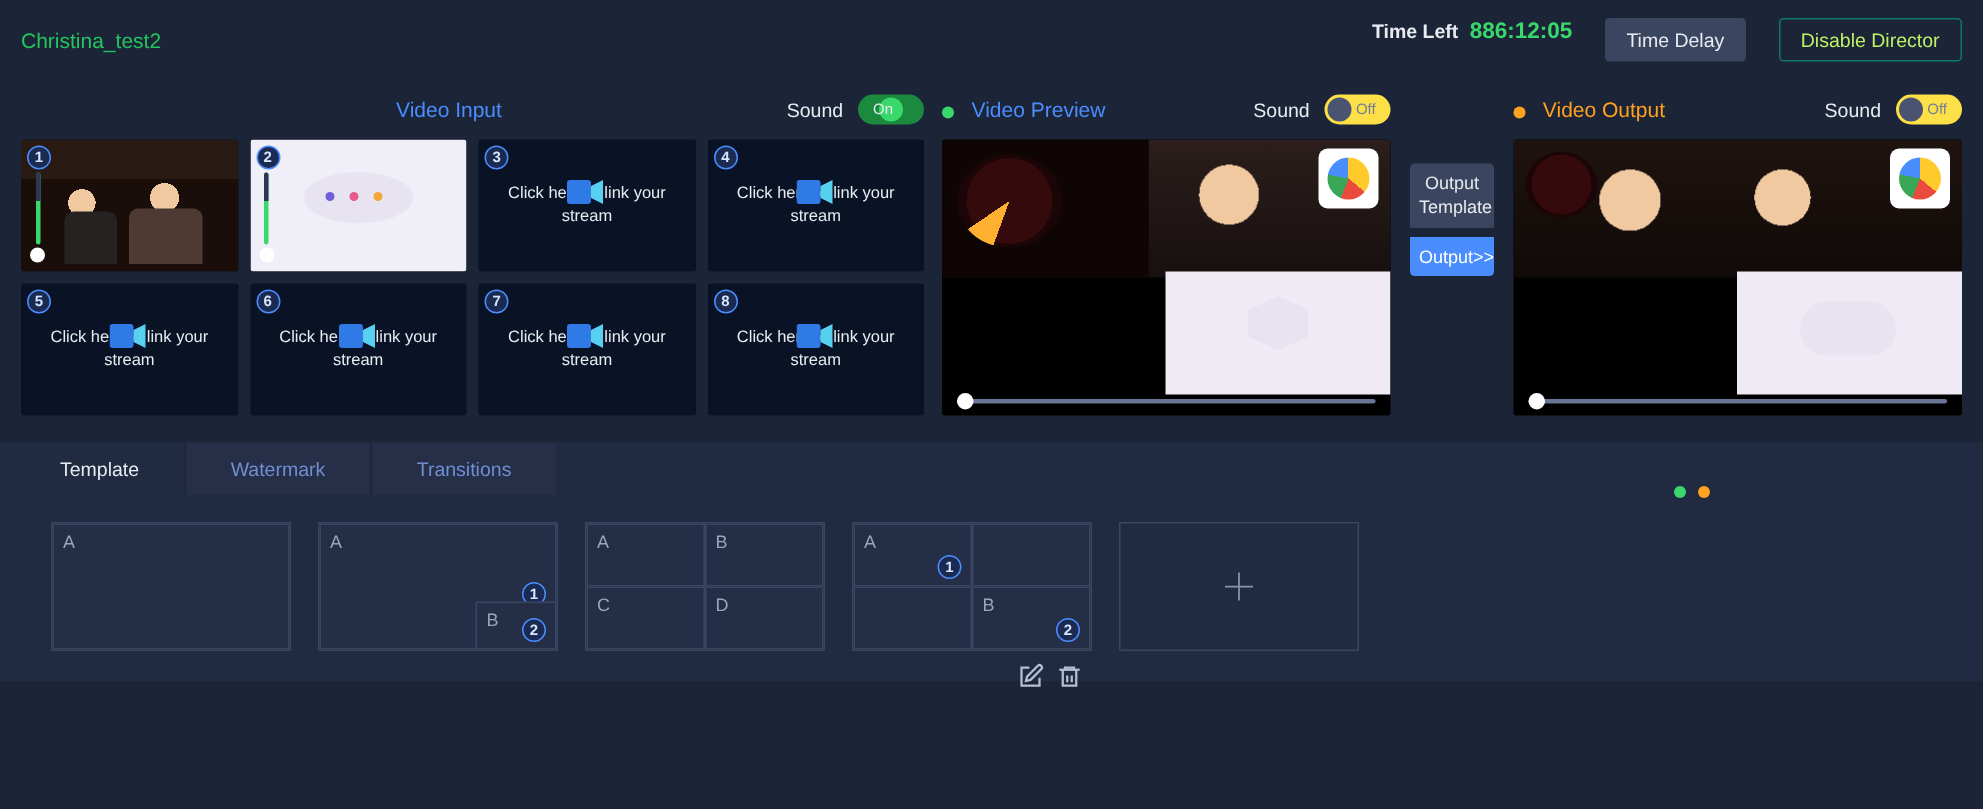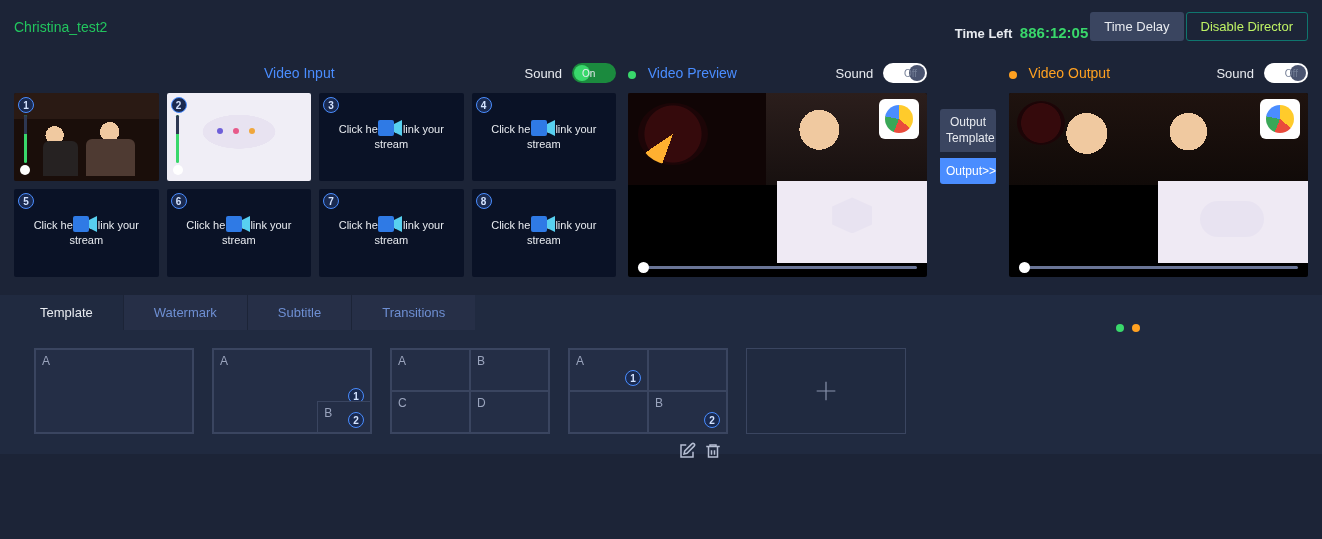--- a/index.html
+++ b/index.html
@@ -12,21 +12,21 @@
   font-size: 13px;
   overflow: hidden;
 }
 .header {
   display: flex;
   align-items: center;
   justify-content: space-between;
   padding: 12px 14px 16px 14px;
 }
 .project-title { color: #22c55e; font-size: 14px; font-weight: 400; }
-.header-right { display: flex; align-items: flex-end; gap: 2px; }
+.header-right { display: flex; align-items: flex-start; gap: 22px; }
 .time-left-label { color: #e8ebf0; font-size: 13px; font-weight: 600; }
 .time-left-value { color: #39d86b; font-size: 15px; font-weight: 700; margin-left: 4px; }
 .btn {
   border: none; border-radius: 3px; padding: 7px 14px;
   font-size: 13px; cursor: pointer;
 }
 .btn-gray { background: #3a4560; color: #e8ebf0; }
 .btn-outline-green {
   background: transparent; color: #bef264;
   border: 1px solid #0f766e; padding: 6px 14px;
@@ -49,22 +49,22 @@
 .dot.green { background: #39d86b; }
 .dot.orange { background: #ffa121; }
 .sound-wrap { display: flex; align-items: center; gap: 10px; }
 .sound-label { color: #e8ebf0; font-size: 13px; margin-left: 28px; }
 
 .switch {
   position: relative; width: 44px; height: 20px;
   border-radius: 10px; cursor: pointer;
   display: flex; align-items: center;
 }
-.switch.on { background: #1b8a3e; justify-content: flex-start; }
-.switch.off { background: #ffffff; justify-content: flex-end; }
+.switch.on { background: #1b8a3e; justify-content: center; }
+.switch.off { background: #fde047; justify-content: flex-start; }
 .switch-txt { font-size: 10px; color: #e8ebf0; padding: 0 6px; position: absolute; }
 .switch.on .switch-txt { left: 4px; }
 .switch.off .switch-txt { right: 4px; color: #737e96; }
 .switch-knob { width: 16px; height: 16px; border-radius: 50%; background: #e8ebf0; margin: 0 2px; }
 .switch.on .switch-knob { background: #39d86b; }
 .switch.off .switch-knob { background: #4a5470; }
 
 .grid8 { display: grid; grid-template-columns: repeat(4, 1fr); gap: 8px; }
 .thumb {
   position: relative; background: #0a1226;
@@ -393,21 +393,20 @@
       <div class="out-diagram"></div>
       <div class="seek"></div>
     </div>
   </div>
 </div>
 
 <div class="bottom">
   <div class="tabs">
     <div class="tab active">Template</div>
     <div class="tab">Watermark</div>
-    <div class="tab">Subtitle</div>
     <div class="tab">Transitions</div>
   </div>
 
   <div class="templates">
     <span class="corner-dots">
       <span class="cdot g"></span>
       <span class="cdot o"></span>
     </span>
 
     <div class="tmpl">

